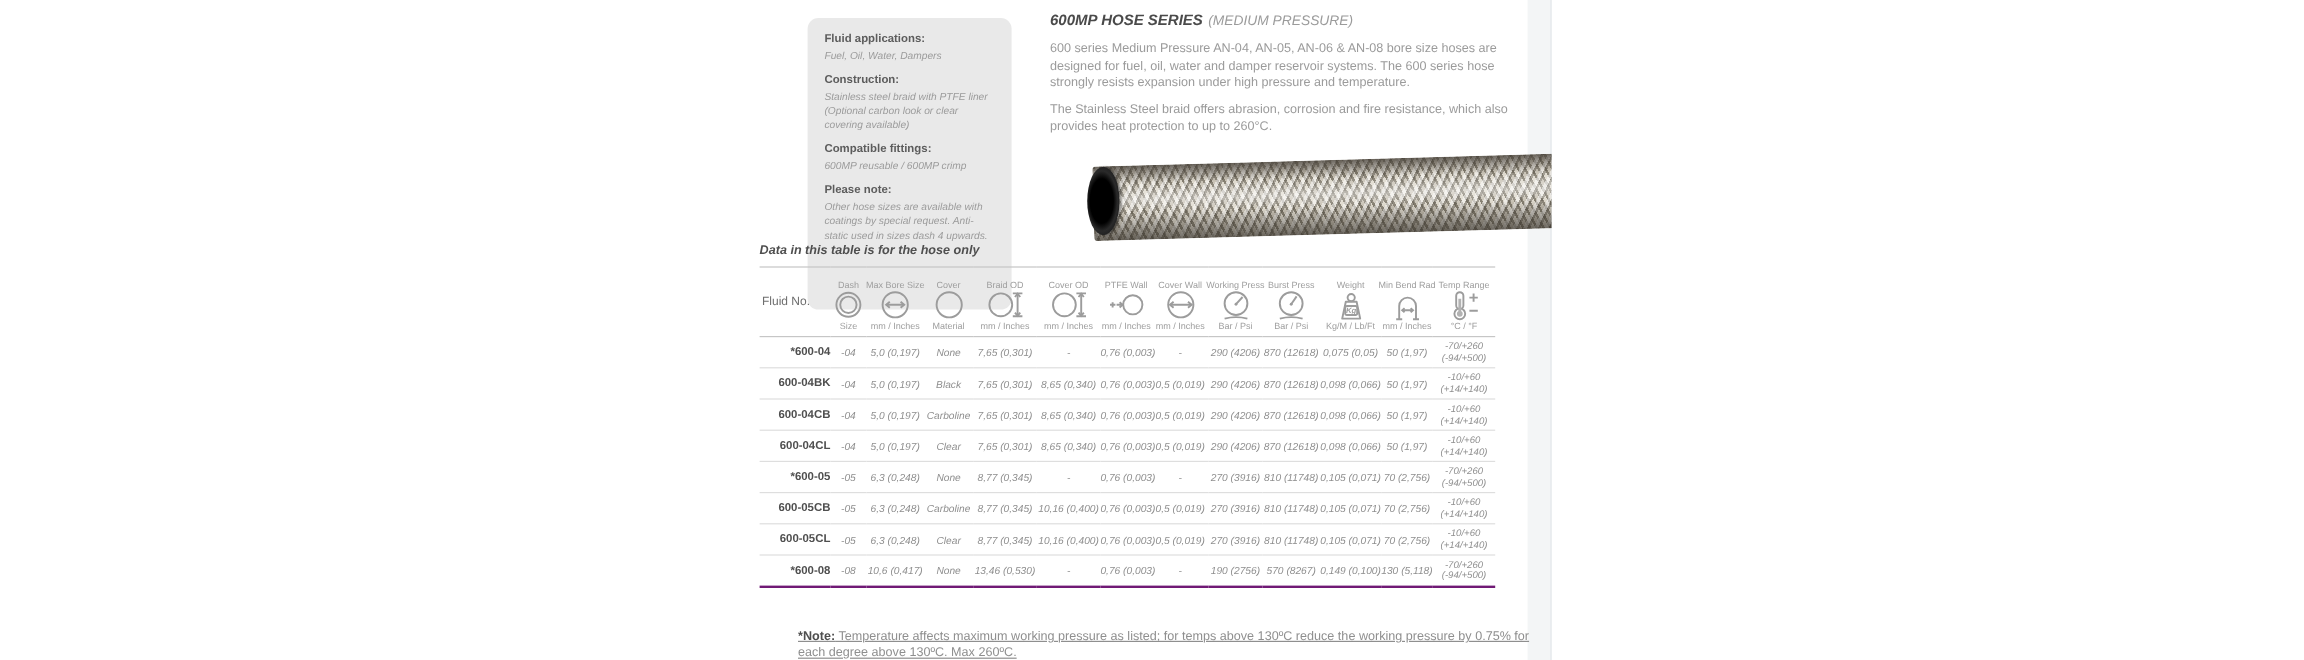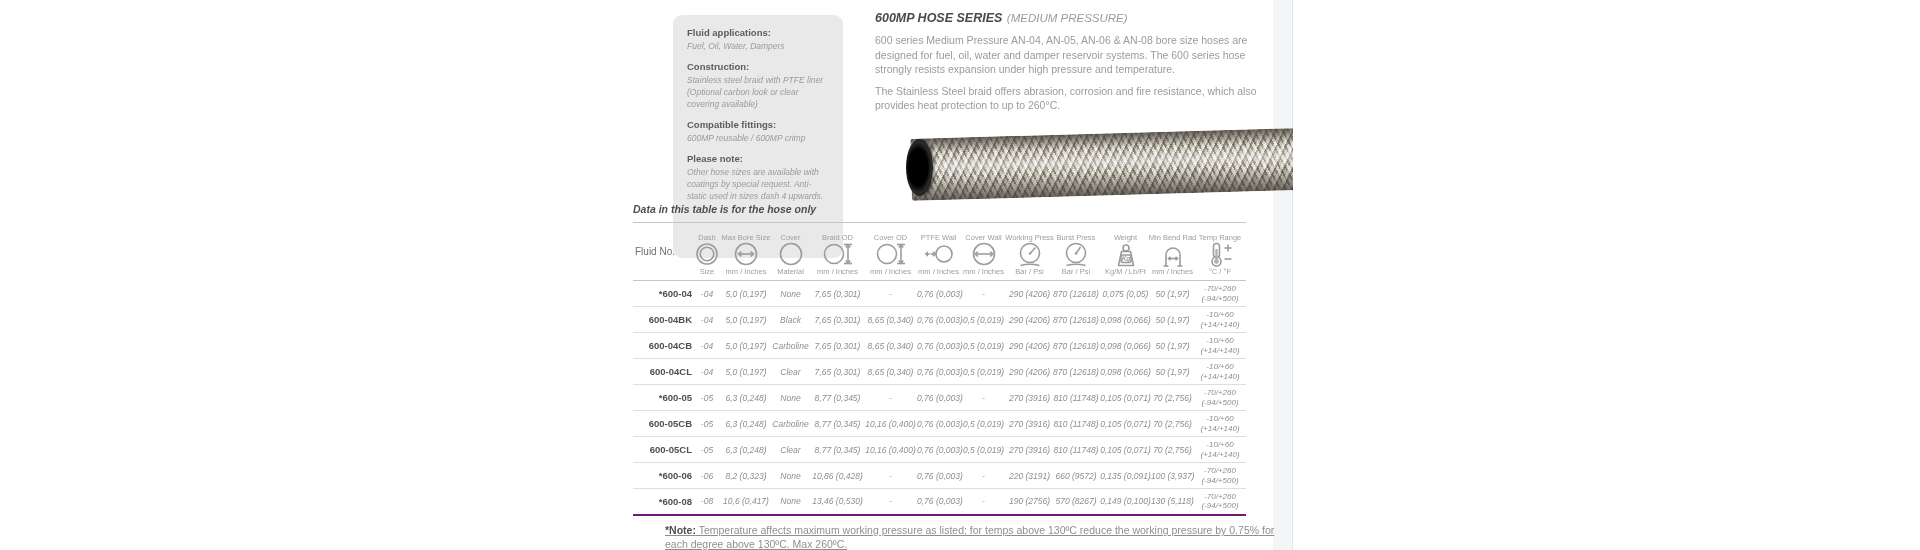--- a/index.html
+++ b/index.html
@@ -420,36 +420,20 @@
     <td class="val">0,76 (0,003)</td>
     <td class="val">0,5 (0,019)</td>
     <td class="val">270 (3916)</td>
     <td class="val">810 (11748)</td>
     <td class="val">0,105 (0,071)</td>
     <td class="val">70 (2,756)</td>
     <td class="val temp">-10/+60
 (+14/+140)</td>
   </tr>
         <tr>
-    <td class="part">*600-06</td>
-    <td class="val">-06</td>
-    <td class="val">8,2 (0,323)</td>
-    <td class="val">None</td>
-    <td class="val">10,86 (0,428)</td>
-    <td class="val">-</td>
-    <td class="val">0,76 (0,003)</td>
-    <td class="val">-</td>
-    <td class="val">220 (3191)</td>
-    <td class="val">660 (9572)</td>
-    <td class="val">0,135 (0,091)</td>
-    <td class="val">100 (3,937)</td>
-    <td class="val temp">-70/+260
-(-94/+500)</td>
-  </tr>
-        <tr>
     <td class="part">*600-08</td>
     <td class="val">-08</td>
     <td class="val">10,6 (0,417)</td>
     <td class="val">None</td>
     <td class="val">13,46 (0,530)</td>
     <td class="val">-</td>
     <td class="val">0,76 (0,003)</td>
     <td class="val">-</td>
     <td class="val">190 (2756)</td>
     <td class="val">570 (8267)</td>

